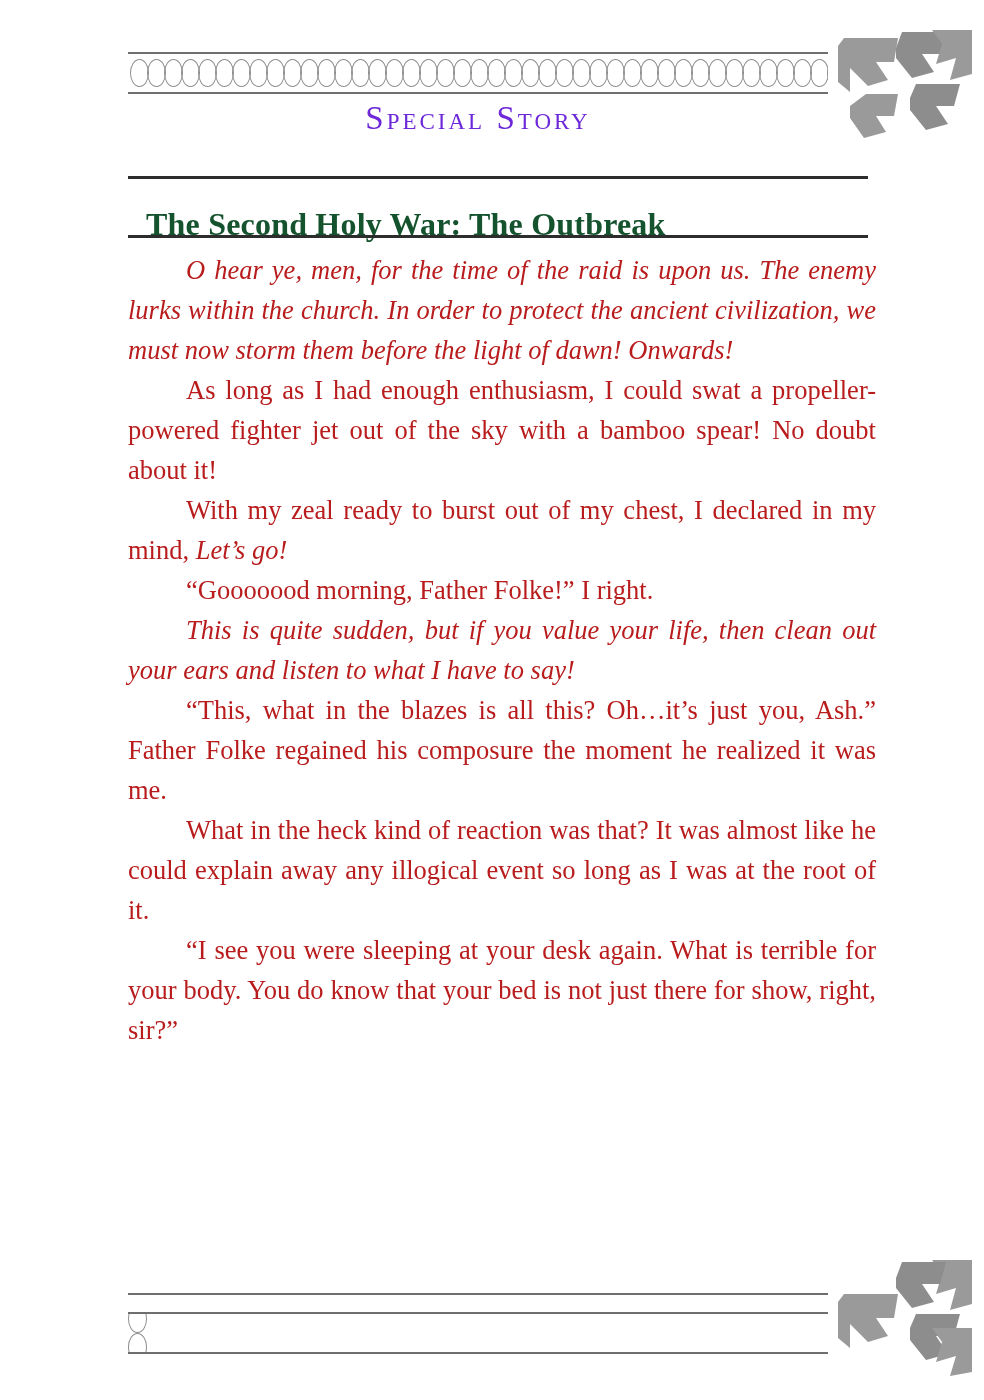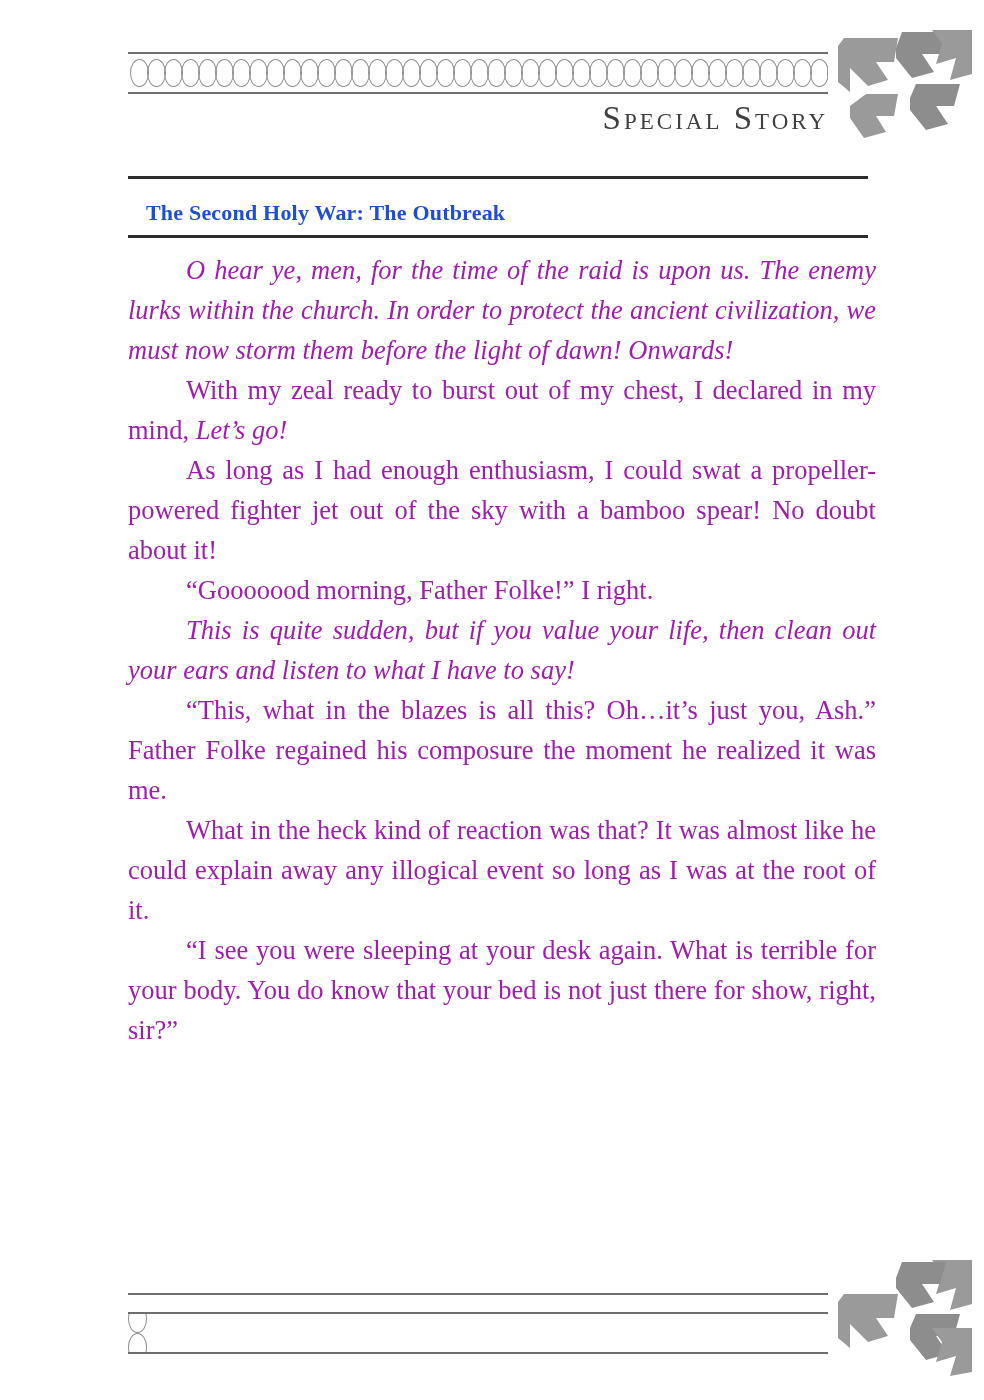--- a/index.html
+++ b/index.html
@@ -83,25 +83,25 @@
     height: 120px;
   }
   .corner-orn.top { left: 836px; top: 28px; }
   .corner-orn.bottom { left: 836px; top: 1258px; }
 
   .special-story {
     position: absolute;
     left: 128px;
     top: 100px;
     width: 700px;
-    text-align: right;
+    text-align: center;
     font-variant: small-caps;
     letter-spacing: 3px;
     font-size: 33px;
-    color: #404040;
+    color: #6d28d9;
     font-family: "Liberation Serif", serif;
     padding-right: 6px;
   }
 
   .title-rule-top {
     position: absolute;
     left: 128px;
     top: 176px;
     width: 740px;
     height: 3px;
@@ -112,22 +112,22 @@
     left: 128px;
     top: 235px;
     width: 740px;
     height: 3px;
     background: #2d2d2d;
   }
   .chapter-title {
     position: absolute;
     left: 146px;
     top: 185px;
-    font-size: 22px;
-    color: #1d4ed8;
+    font-size: 32px;
+    color: #14532d;
     letter-spacing: 0.2px;
   }
 
   .footer-rule {
     position: absolute;
     left: 128px;
     top: 1293px;
     width: 700px;
     height: 2px;
     background: #6f6f6f;
@@ -135,21 +135,21 @@
 
   
   .body-text {
     position: absolute;
     left: 128px;
     top: 250px;
     width: 748px;
     font-size: 26.5px;
     line-height: 40px;
     text-align: justify;
-    color: #a21caf;
+    color: #b91c1c;
   }
   .body-text p {
     margin: 0;
     text-indent: 58px;
   }
   .body-text p.italic {
     font-style: italic;
   }
   .body-text p.wide {
     letter-spacing: 0.8px;
@@ -220,22 +220,22 @@
 
     <div class="special-story">Special Story</div>
   </div>
 
   <div class="rule title-rule-top"></div>
   <h1 class="chapter-title">The Second Holy War: The Outbreak</h1>
   <div class="rule title-rule-bottom"></div>
 
   <div class="body-text" id="body-text">
       <p class="italic">O hear ye, men, for the time of the raid is upon us. The enemy lurks within the church. In order to protect the ancient civilization, we must now storm them before the light of dawn! Onwards!</p>
+      <p>As long as I had enough enthusiasm, I could swat a propeller-powered fighter jet out of the sky with a bamboo spear! No doubt about it!</p>
       <p>With my zeal ready to burst out of my chest, I declared in my mind, <em>Let’s go!</em></p>
-      <p>As long as I had enough enthusiasm, I could swat a propeller-powered fighter jet out of the sky with a bamboo spear! No doubt about it!</p>
       <p>“Gooooood morning, Father Folke!” I right.</p>
       <p class="italic">This is quite sudden, but if you value your life, then clean out your ears and listen to what I have to say!</p>
       <p>“This, what in the blazes is all this? Oh…it’s just you, Ash.” Father Folke regained his composure the moment he realized it was me.</p>
       <p>What in the heck kind of reaction was that? It was almost like he could explain away any illogical event so long as I was at the root of it.</p>
       <p>“I see you were sleeping at your desk again. What is terrible for your body. You do know that your bed is not just there for show, right, sir?”</p>
     </div>
 
   <div class="rule footer-rule"></div>
   <div class="orn-band-bottom">
     <div class="loops" id="loops-bottom">

